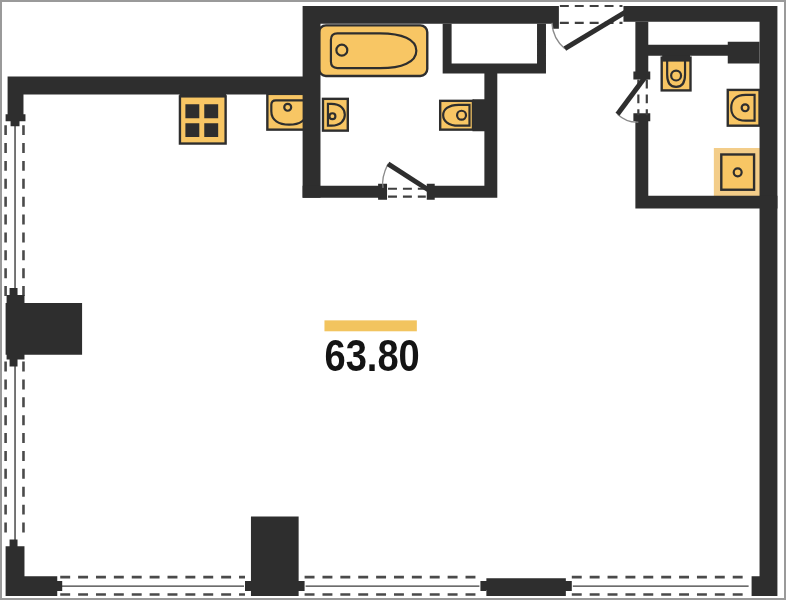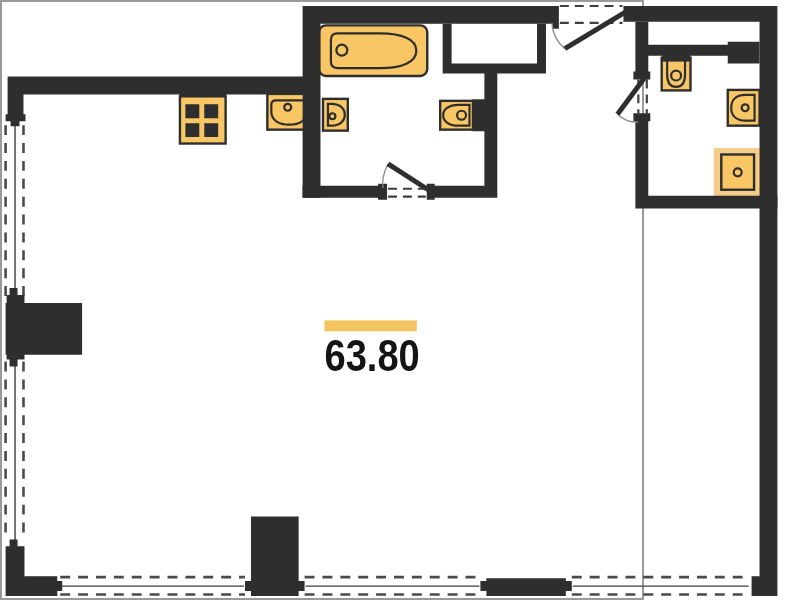--- a/index.html
+++ b/index.html
@@ -1,17 +1,17 @@
 <!DOCTYPE html>
 <html style="--wall: #2e2e2e; --fixture: #f8c664; --fixture-light: #f3cd89; --accent-bar: #f2c45f; --window-line: #4a4a4a; --door-arc: #8a8a8a; --background: #ffffff; --frame: #9a9a9a; --text: #141414;"><head>
 <meta charset="utf-8">
 <style>
   html,body { margin:0; padding:0; background:#fff; }
   .frame {
-    position:relative; width:644px; height:600px; box-sizing:border-box;
+    position:relative; width:786px; height:600px; box-sizing:border-box;
     border:2px solid var(--frame,#9a9a9a); background:var(--background,#ffffff);
     font-family:"Liberation Sans", sans-serif;
   }
   svg { display:block; }
   .wall        { fill:var(--wall,#2e2e2e); }
   .fx          { fill:var(--fixture,#f8c664); stroke:var(--wall,#2e2e2e); stroke-width:2.4; }
   .fx-line     { fill:none; stroke:var(--wall,#2e2e2e); stroke-width:2.2; }
   .fx-dark     { fill:var(--wall,#2e2e2e); }
   .fx-light    { fill:var(--fixture-light,#f3cd89); }
   .win-dash    { fill:none; stroke:var(--window-line,#4a4a4a); stroke-width:2.6; stroke-dasharray:10 8; }

